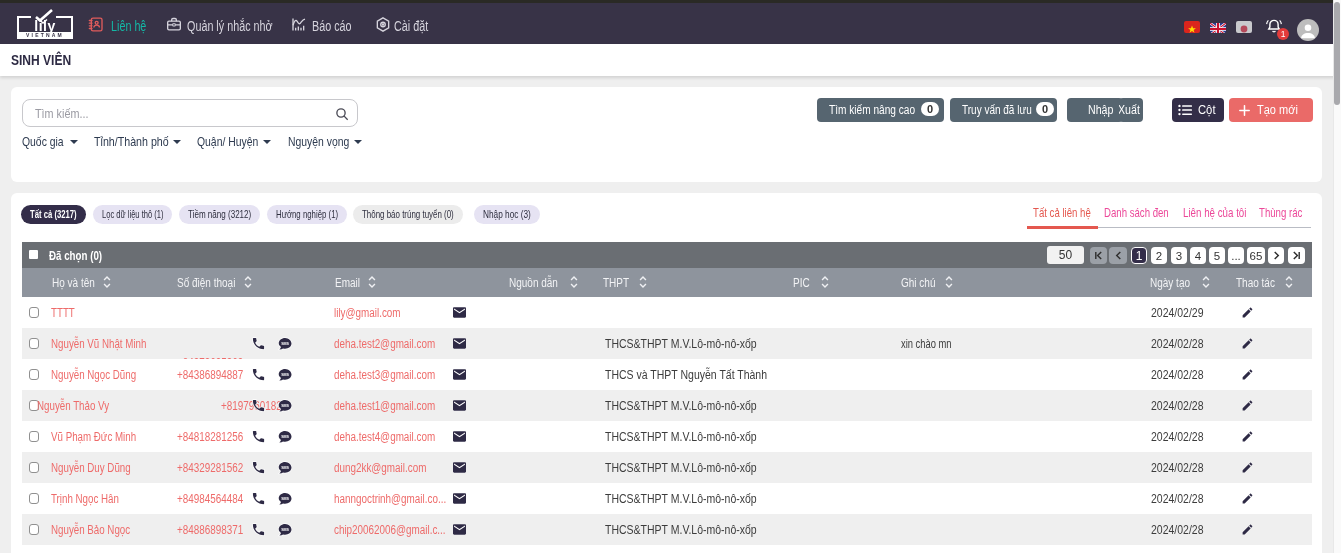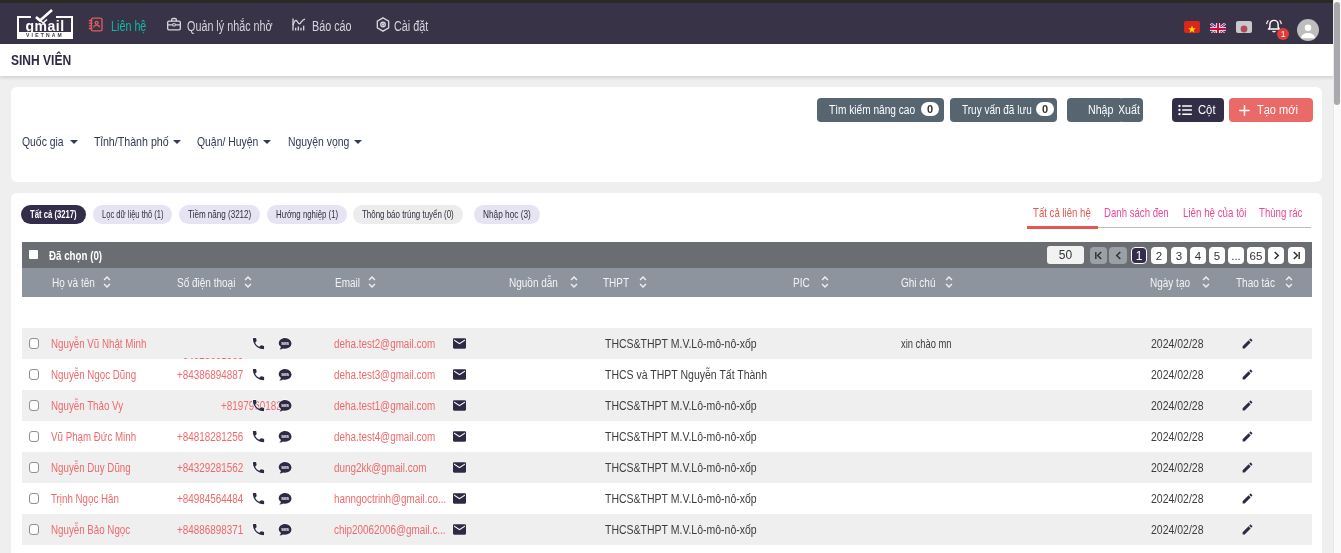--- a/index.html
+++ b/index.html
@@ -79,21 +79,21 @@
 </head>
 <body>
 
 <div id="nav">
   <div id="logo">
     <div style="position:absolute; left:12px; top:-2px; width:25px; height:2px; background:#383347;"></div>
     <svg class="check" width="22" height="16" viewBox="0 0 22 16">
         <path d="M3 9 L7 12.5 L19 2" stroke="#fff" stroke-width="2.6" fill="none"></path>
         <path d="M6 11.5 L10 15 L14 11.5" stroke="#fff" stroke-width="1.5" fill="none"></path>
       </svg>
-    <div class="d">gmail</div>
+    <div class="d">lily</div>
     <div class="v">VIETNAM</div>
   </div>
   <svg class="navicon" style="left:88px;" width="16" height="17" viewBox="0 0 24 24" fill="none" stroke="#e05c5c" stroke-width="2">
       <rect x="5" y="2.5" width="16" height="19" rx="2.5"></rect>
       <circle cx="13" cy="9.5" r="2.2"></circle>
       <path d="M8.8 16.5c0-2.2 1.9-3.5 4.2-3.5s4.2 1.3 4.2 3.5"></path>
       <path d="M2 6h4M2 10h4M2 14h4M2 18h4" stroke-linecap="round"></path>
     </svg>
   <span class="navtext" style="left:111px; color:#14b8a6;"><span class="sx" style="transform:scaleX(0.77);">Liên hệ</span></span>
   <svg class="navicon" style="left:166px;" width="16" height="17" viewBox="0 0 24 24" fill="none" stroke="#d6d4dd" stroke-width="2">
@@ -151,20 +151,27 @@
         <path d="M4.5 21c0-3.6 3.3-5.8 7.5-5.8s7.5 2.2 7.5 5.8z"></path>
       </svg>
   </div>
 </div>
 
 <div id="titleband">
   <div id="title"><span class="sx" style="transform:scaleX(0.83);">SINH VIÊN</span></div>
 </div>
 
 <div class="card" id="card1">
+  <div id="search">
+    <span class="ph"><span class="sx" style="transform:scaleX(0.8);">Tìm kiếm...</span></span>
+    <svg width="16" height="16" viewBox="0 0 24 24" fill="none" stroke="#4a4a55" stroke-width="2">
+        <circle cx="10.5" cy="10.5" r="6.2"></circle>
+        <path d="M15.2 15.2 L20.5 20.5"></path>
+      </svg>
+  </div>
   <div class="filter" style="left:11px;"><span class="sx" style="transform:scaleX(0.8);">Quốc gia</span></div>
     <span class="fcar" style="left:59px;"></span>
   <div class="filter" style="left:83px;"><span class="sx" style="transform:scaleX(0.82);">Tỉnh/Thành phố</span></div>
     <span class="fcar" style="left:162px;"></span>
   <div class="filter" style="left:186px;"><span class="sx" style="transform:scaleX(0.8);">Quận/ Huyện</span></div>
     <span class="fcar" style="left:252px;"></span>
   <div class="filter" style="left:277px;"><span class="sx" style="transform:scaleX(0.8);">Nguyện vọng</span></div>
     <span class="fcar" style="left:343px;"></span>
 
   <div class="btn" style="left:806px; width:127px;">
@@ -291,20 +298,32 @@
       <svg class="sorticon" style="left:1180px;" width="8" height="12" viewBox="0 0 9 13" fill="none" stroke="#eff0f3" stroke-width="1.6">
         <path d="M1.2 4.2 L4.5 1 L7.8 4.2"></path>
         <path d="M1.2 8.8 L4.5 12 L7.8 8.8"></path>
       </svg>
       <div class="hlabel" style="left:1214px;"><span class="sx" style="transform:scaleX(0.8);">Thao tác</span></div>
       <svg class="sorticon" style="left:1263px;" width="8" height="12" viewBox="0 0 9 13" fill="none" stroke="#eff0f3" stroke-width="1.6">
         <path d="M1.2 4.2 L4.5 1 L7.8 4.2"></path>
         <path d="M1.2 8.8 L4.5 12 L7.8 8.8"></path>
       </svg>
     </div>
+<div class="row" style="top:104px;">
+      <div class="cb"></div>
+      <div class="rc red" style="left:29px;"><span class="sx" style="transform:scaleX(0.78);">TTTT</span></div>
+      <div class="rc red" style="left:312px;"><span class="sx" style="transform:scaleX(0.79);">lily@gmail.com</span></div>
+      <svg class="ic" style="left:431px; top:10px;" width="13" height="11" viewBox="0 0 24 20" fill="#2e2a45">
+        <path paint-order="stroke" stroke="#fff" stroke-width="2.4" d="M22 0.5H2C.9 0.5 0 1.4 0 2.5v15c0 1.1.9 2 2 2h20c1.1 0 2-.9 2-2v-15c0-1.1-.9-2-2-2zm0 4.4-10 6.6L2 4.9V2.7l10 6.6 10-6.6v2.2z"></path>
+      </svg>
+      <div class="rc dark" style="left:1129px;"><span class="sx" style="transform:scaleX(0.84);">2024/02/29</span></div>
+      <svg class="ic" style="left:1219px; top:9px;" width="13" height="13" viewBox="0 0 24 24" fill="#2e2a45">
+        <path d="M3 17.25V21h3.75L17.81 9.94l-3.75-3.75L3 17.25zM20.71 7.04c.39-.39.39-1.02 0-1.41l-2.34-2.34c-.39-.39-1.02-.39-1.41 0l-1.83 1.83 3.75 3.75 1.83-1.83z"></path>
+      </svg>
+    </div>
     <div class="row g" style="top:135px;">
       <div class="cb"></div>
       <div class="rc red" style="left:29px;"><span class="sx" style="transform:scaleX(0.78);">Nguyễn Vũ Nhật Minh</span></div>
       <div class="rc red" style="left:155px;margin-top:19px;"><span class="sx" style="transform:scaleX(0.79);">+84973695369</span></div>
       <svg class="ic" style="left:229px;" width="15" height="15" viewBox="0 0 24 24">
         <path paint-order="stroke" stroke="#fff" stroke-width="2.4" fill="#2e2a45" d="M6.62 10.79c1.44 2.83 3.76 5.14 6.59 6.59l2.2-2.2c.27-.27.67-.36 1.02-.24 1.12.37 2.33.57 3.57.57.55 0 1 .45 1 1V20c0 .55-.45 1-1 1-9.39 0-17-7.61-17-17 0-.55.45-1 1-1h3.5c.55 0 1 .45 1 1 0 1.25.2 2.45.57 3.57.11.35.03.74-.25 1.02l-2.2 2.2z"></path>
       </svg>
       <svg class="ic" style="left:255px; top:9px;" width="15" height="14" viewBox="0 0 24 23">
         <path paint-order="stroke" stroke="#fff" stroke-width="2.2" fill="#2e2a45" d="M13 1.5C7.2 1.5 2.5 5.3 2.5 10c0 2.6 1.4 4.9 3.7 6.4-.3 1.6-1.2 3-2.6 4.1 2.3.2 4.4-.5 6-1.7 1.1.3 2.2.5 3.4.5 5.8 0 10.5-3.8 10.5-8.5S18.8 1.5 13 1.5z"></path>
         <text x="13" y="12.5" font-size="6" font-weight="bold" fill="#fff" text-anchor="middle" font-family="Liberation Sans">SMS</text>
@@ -336,21 +355,21 @@
         <path paint-order="stroke" stroke="#fff" stroke-width="2.4" d="M22 0.5H2C.9 0.5 0 1.4 0 2.5v15c0 1.1.9 2 2 2h20c1.1 0 2-.9 2-2v-15c0-1.1-.9-2-2-2zm0 4.4-10 6.6L2 4.9V2.7l10 6.6 10-6.6v2.2z"></path>
       </svg>
       <div class="rc dark" style="left:583px;"><span class="sx" style="transform:scaleX(0.84);">THCS và THPT Nguyễn Tất Thành</span></div>
       <div class="rc dark" style="left:1129px;"><span class="sx" style="transform:scaleX(0.84);">2024/02/28</span></div>
       <svg class="ic" style="left:1219px; top:9px;" width="13" height="13" viewBox="0 0 24 24" fill="#2e2a45">
         <path d="M3 17.25V21h3.75L17.81 9.94l-3.75-3.75L3 17.25zM20.71 7.04c.39-.39.39-1.02 0-1.41l-2.34-2.34c-.39-.39-1.02-.39-1.41 0l-1.83 1.83 3.75 3.75 1.83-1.83z"></path>
       </svg>
     </div>
     <div class="row g" style="top:197px;">
       <div class="cb"></div>
-      <div class="rc red" style="left:29px;"><span class="sx" style="transform:scaleX(0.78);">Nguyễn Thảo Vy</span></div>
+      <div class="rc red" style="left:15px;"><span class="sx" style="transform:scaleX(0.78);">Nguyễn Thảo Vy</span></div>
       <div class="rc red" style="left:155px;margin-left:44px;"><span class="sx" style="transform:scaleX(0.79);">+81979601827</span></div>
       <svg class="ic" style="left:229px;" width="15" height="15" viewBox="0 0 24 24">
         <path paint-order="stroke" stroke="#fff" stroke-width="2.4" fill="#2e2a45" d="M6.62 10.79c1.44 2.83 3.76 5.14 6.59 6.59l2.2-2.2c.27-.27.67-.36 1.02-.24 1.12.37 2.33.57 3.57.57.55 0 1 .45 1 1V20c0 .55-.45 1-1 1-9.39 0-17-7.61-17-17 0-.55.45-1 1-1h3.5c.55 0 1 .45 1 1 0 1.25.2 2.45.57 3.57.11.35.03.74-.25 1.02l-2.2 2.2z"></path>
       </svg>
       <svg class="ic" style="left:255px; top:9px;" width="15" height="14" viewBox="0 0 24 23">
         <path paint-order="stroke" stroke="#fff" stroke-width="2.2" fill="#2e2a45" d="M13 1.5C7.2 1.5 2.5 5.3 2.5 10c0 2.6 1.4 4.9 3.7 6.4-.3 1.6-1.2 3-2.6 4.1 2.3.2 4.4-.5 6-1.7 1.1.3 2.2.5 3.4.5 5.8 0 10.5-3.8 10.5-8.5S18.8 1.5 13 1.5z"></path>
         <text x="13" y="12.5" font-size="6" font-weight="bold" fill="#fff" text-anchor="middle" font-family="Liberation Sans">SMS</text>
       </svg>
       <div class="rc red" style="left:312px;"><span class="sx" style="transform:scaleX(0.79);">deha.test1@gmail.com</span></div>
       <svg class="ic" style="left:431px; top:10px;" width="13" height="11" viewBox="0 0 24 20" fill="#2e2a45">

